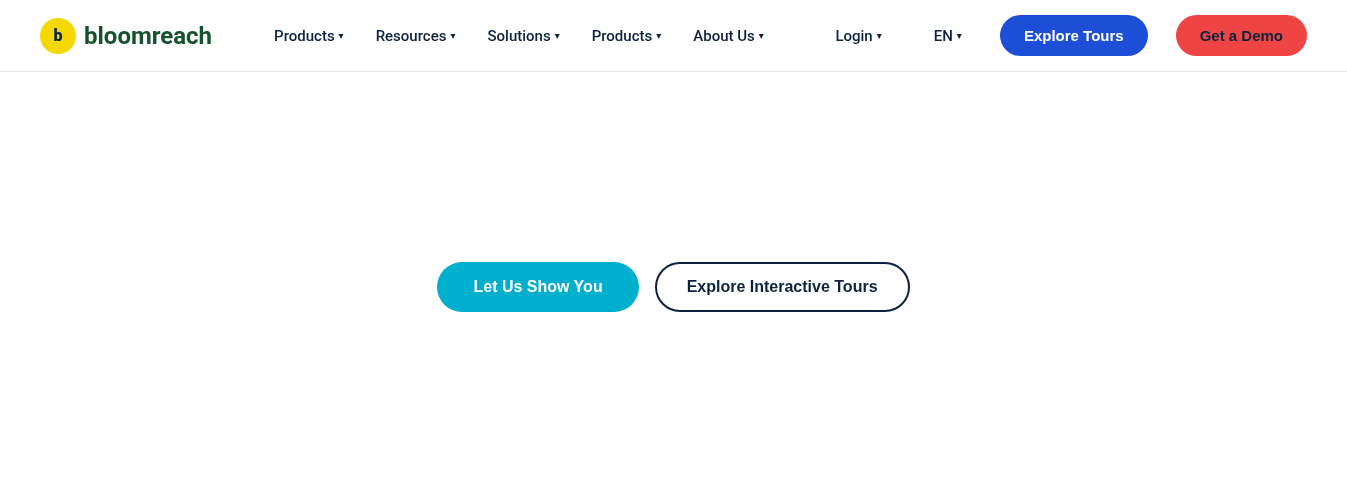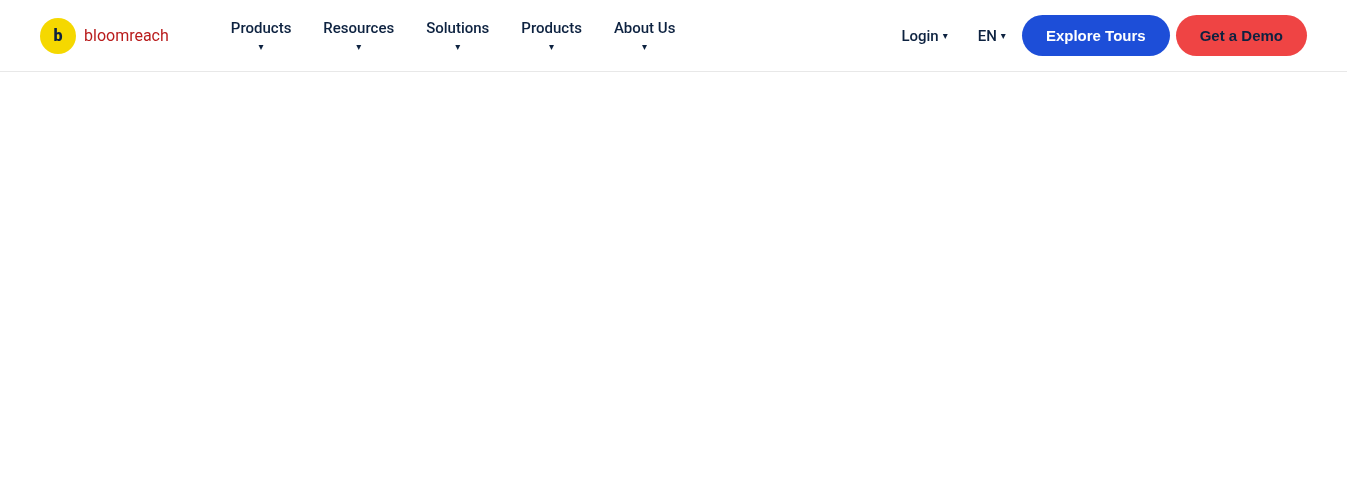--- a/index.html
+++ b/index.html
@@ -41,54 +41,53 @@
       border-radius: 50%;
       display: flex;
       align-items: center;
       justify-content: center;
       font-weight: 900;
       font-size: 16px;
       color: #0d2240;
     }
 
     .logo-text {
-      font-size: 16px;
-      font-weight: 400;
-      color: #b91c1c;
+      font-size: 24px;
+      font-weight: 700;
+      color: #14532d;
     }
 
     .nav-links {
       display: flex;
       align-items: center;
       gap: 4px;
       flex: 1;
     }
 
     .nav-item {
       display: flex;
       align-items: center;
       gap: 4px;
       padding: 8px 14px;
       font-size: 15px;
       font-weight: 500;
       color: #0d2240;
       cursor: pointer;
       white-space: nowrap;
       border-radius: 6px;
-      flex-direction: column;
     }
 
     .chevron {
       font-size: 10px;
       color: #0d2240;
     }
 
     .nav-right {
       display: flex;
-      gap: 6px;
+      gap: 28px;
     }
 
     .login-btn {
       display: flex;
       align-items: center;
       gap: 4px;
       padding: 8px 14px;
       font-size: 15px;
       font-weight: 500;
       color: #0d2240;
@@ -230,13 +229,17 @@
     <div class="lang-btn">
       <span>EN</span>
       <span class="chevron">▾</span>
     </div>
     <button class="explore-tours-btn">Explore Tours</button>
     <button class="get-demo-btn">Get a Demo</button>
   </div>
 </nav>
 
 <section class="hero">
+  <div class="hero-buttons">
+    <button class="let-us-show-btn">Let Us Show You</button>
+    <button class="explore-interactive-btn">Explore Interactive Tours</button>
+  </div>
 </section>
 
 </body></html>

